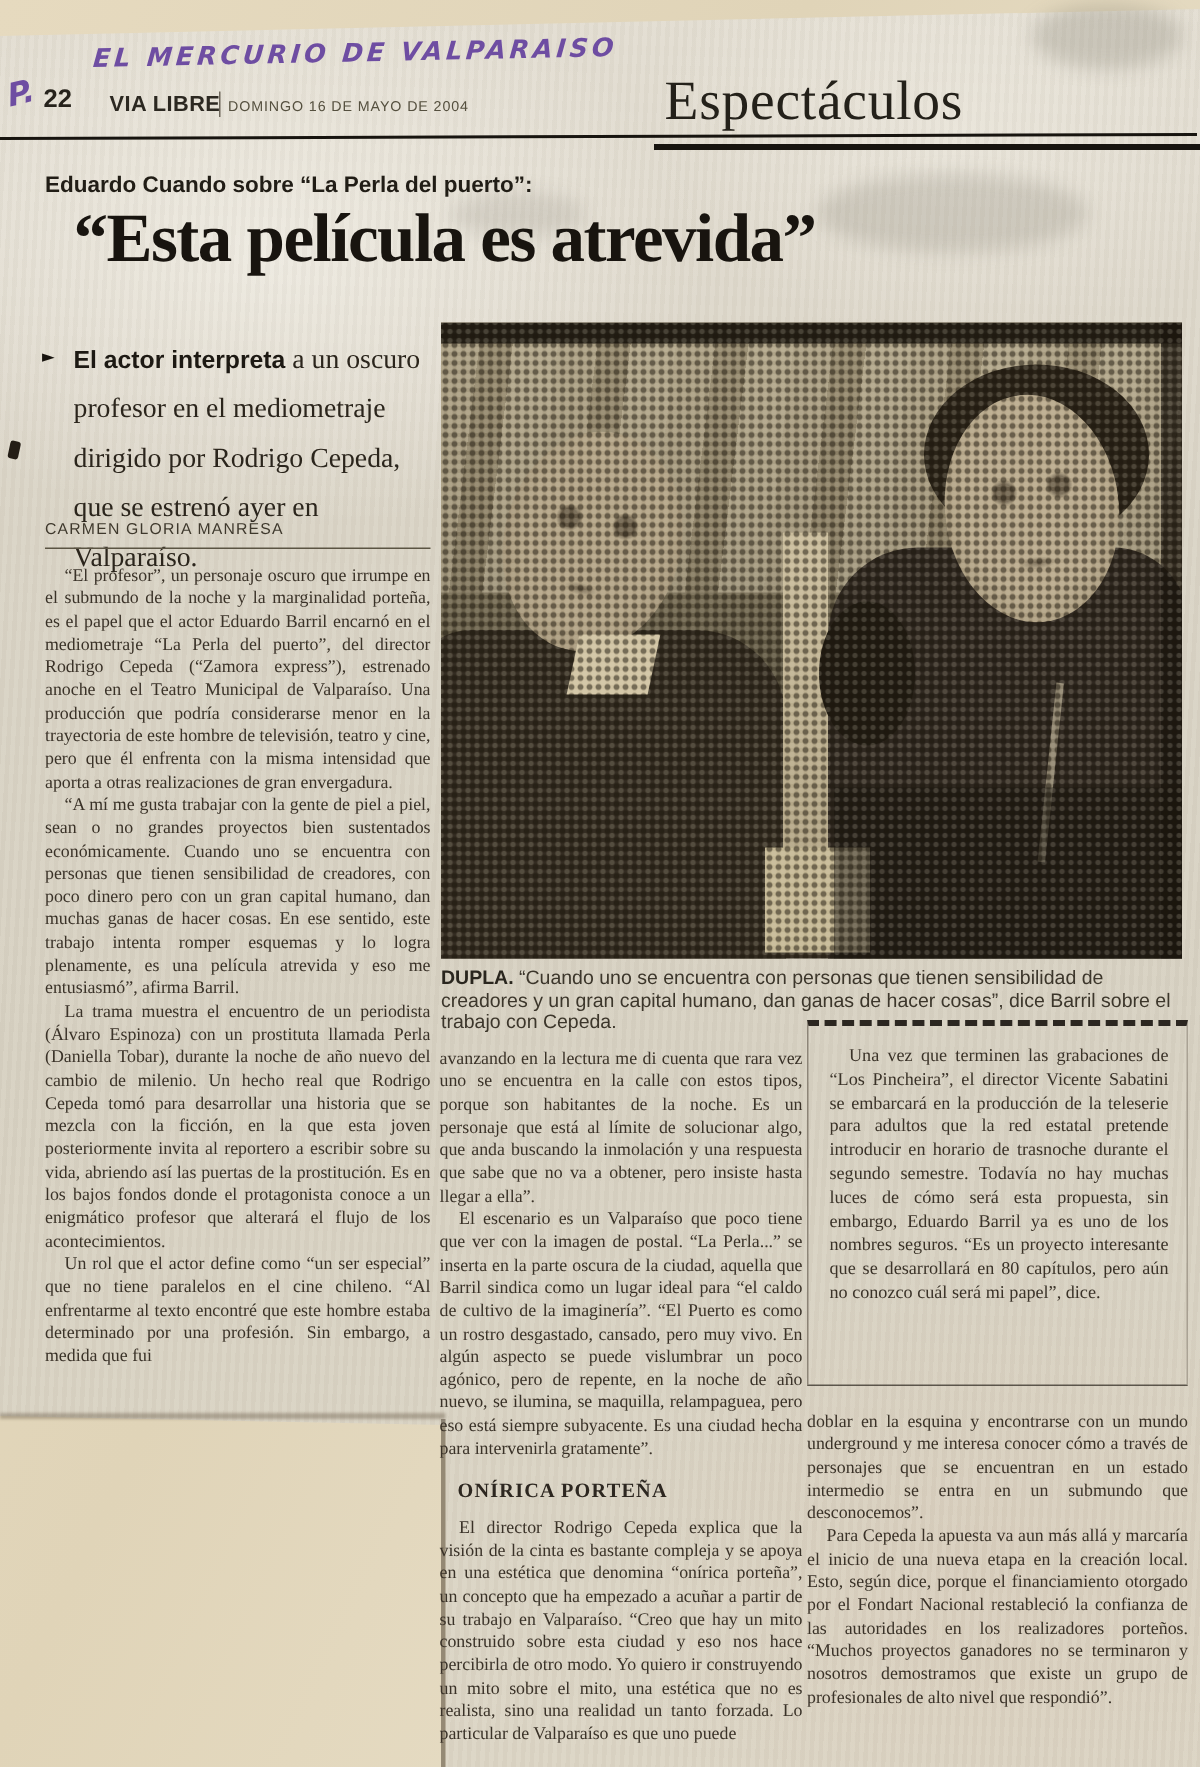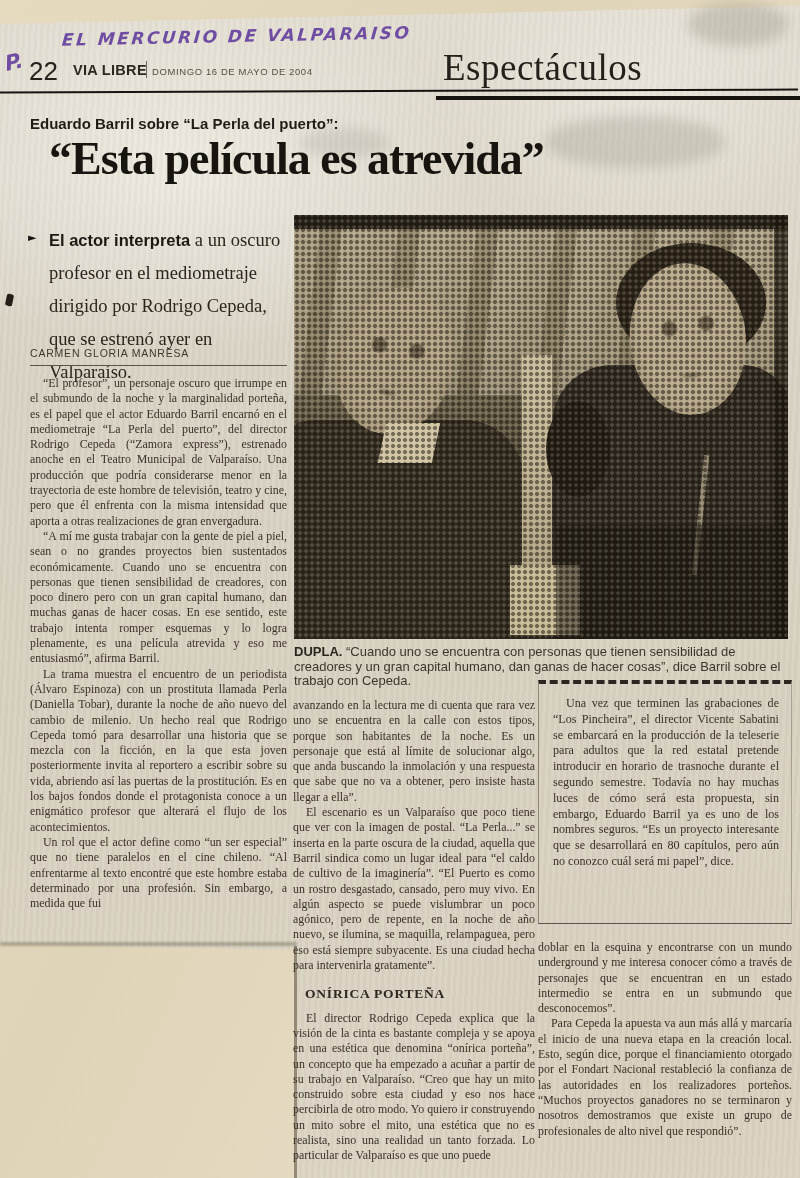--- a/index.html
+++ b/index.html
@@ -22,21 +22,21 @@
   .cut-shadow-h { position:absolute; left:0; top:942px; width:297px; height:4px; background:rgba(90,75,55,.35); filter:blur(1px); }
   .cut-shadow-v { position:absolute; left:294px; top:946px; width:3px; height:232px; background:rgba(70,58,42,.5); filter:blur(.5px); }
   .smudge { position:absolute; border-radius:50%; filter:blur(6px); }
 
   
   .hand { position:absolute; color:#6e4da2; font-family:"DejaVu Sans", sans-serif; font-style:italic; }
   .hand-title { left:62px; top:26px; font-size:17px; letter-spacing:2.5px; transform:rotate(-1.2deg) skewX(-6deg); font-weight:600; }
   .hand-p { left:5px; top:50px; font-size:21px; transform:rotate(-14deg) skewX(-4deg); font-weight:600; }
 
   
-  .page-num { position:absolute; left:29px; top:56px; font-family:"Liberation Sans", sans-serif; font-weight:normal; font-size:26px; color:#26221b; }
+  .page-num { position:absolute; left:29px; top:56px; font-family:"Liberation Sans", sans-serif; font-weight:bold; font-size:17px; color:#26221b; }
   .via-libre { position:absolute; left:73px; top:62px; font-family:"Liberation Sans", sans-serif; font-weight:bold; font-size:14.5px; color:#2c2821; letter-spacing:.3px; }
   .mast-divider { position:absolute; left:146px; top:61px; width:1px; height:17px; background:#6e675b; }
   .mast-date { position:absolute; left:152px; top:66px; font-family:"Liberation Sans", sans-serif; font-size:9.5px; color:#55503f; letter-spacing:.6px; }
   .section-right { position:absolute; left:443px; top:46px; font-size:37px; color:#24211a; letter-spacing:.5px; }
   .rule-full { position:absolute; left:0; top:90px; width:798px; height:2px; background:#17140f; transform:rotate(-.2deg); }
   .rule-heavy { position:absolute; left:436px; top:96px; width:364px; height:4px; background:#17140f; }
 
   
   .kicker { position:absolute; left:30px; top:115px; font-family:"Liberation Sans", sans-serif; font-weight:bold; font-size:15px; color:#211d16; }
   .headline { position:absolute; left:21px; top:132px; width:720px; font-weight:bold; font-size:46px; letter-spacing:-1px; color:#18140f;margin-left:28px; }
@@ -119,21 +119,21 @@
   <div class="hand hand-p">P.</div>
 
   <div class="page-num">22</div>
   <div class="via-libre">VIA LIBRE</div>
   <div class="mast-divider"></div>
   <div class="mast-date">DOMINGO 16 DE MAYO DE 2004</div>
   <div class="section-right">Espectáculos</div>
   <div class="rule-full"></div>
   <div class="rule-heavy"></div>
 
-  <div class="kicker">Eduardo Barril sobre “La Perla del puerto”:</div>
+  <div class="kicker">Eduardo Cuando sobre “La Perla del puerto”:</div>
   <div class="headline">“Esta película es atrevida”</div>
 
   <span class="lead-arrow">►</span>
   <div class="lead"><b>El actor interpreta</b><span> a un oscuro profesor en el mediometraje dirigido por Rodrigo Cepeda, que se estrenó ayer en Valparaíso.</span></div>
   <div class="byline">CARMEN GLORIA MANRESA</div>
 
   <div class="photo">
     <div class="ph-light"></div>
     <div class="ph-topband"></div>
     <div class="figure-left-body"></div>

